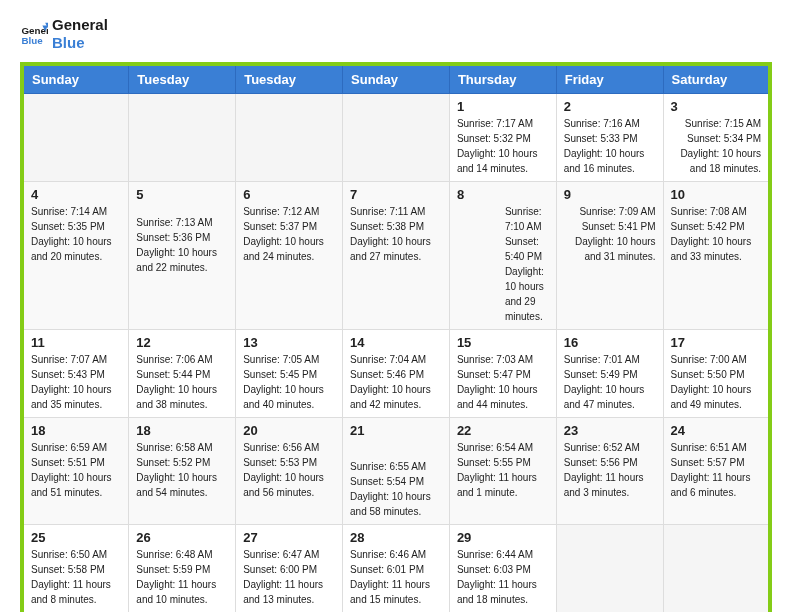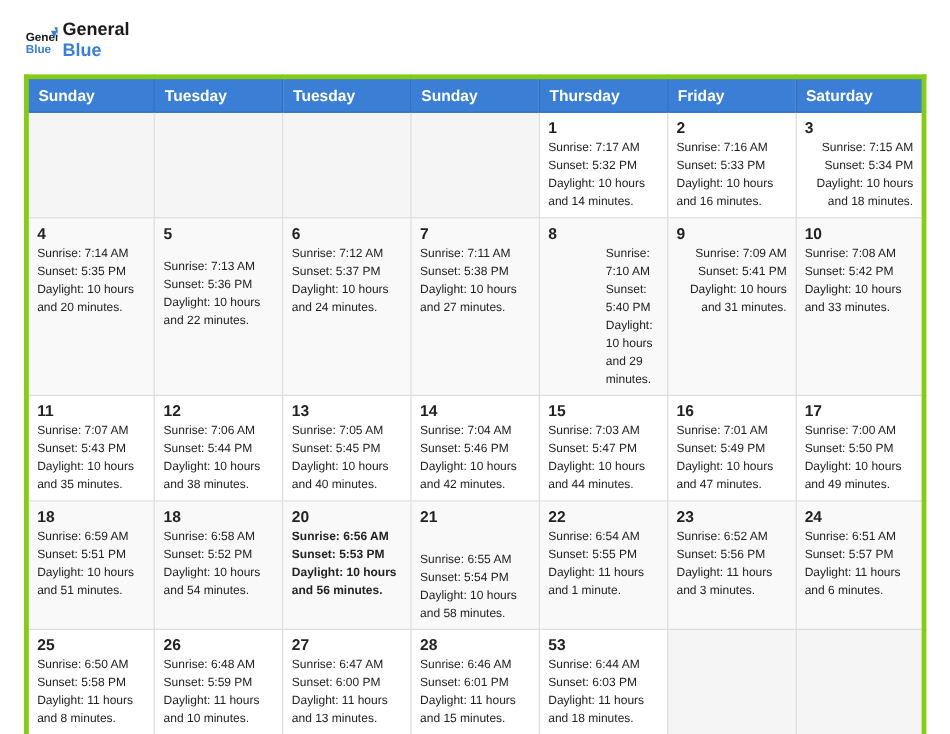--- a/index.html
+++ b/index.html
@@ -249,21 +249,21 @@
         </td>
         <td>
           <span class="day-number">18</span>
           <div class="day-info" style="white-space: pre-line;">Sunrise: 6:58 AM
 Sunset: 5:52 PM
 Daylight: 10 hours
 and 54 minutes.</div>
         </td>
         <td>
           <span class="day-number">20</span>
-          <div class="day-info" style="white-space: pre-line; font-weight: bold;">Sunrise: 6:56 AM
+          <div class="day-info" style="white-space: pre-line;">Sunrise: 6:56 AM
 Sunset: 5:53 PM
 Daylight: 10 hours
 and 56 minutes.</div>
         </td>
         <td>
           <span class="day-number">21</span>
           <div class="day-info" style="white-space: pre-line; margin-top: 21px;">Sunrise: 6:55 AM
 Sunset: 5:54 PM
 Daylight: 10 hours
 and 58 minutes.</div>
@@ -313,21 +313,21 @@
 and 13 minutes.</div>
         </td>
         <td>
           <span class="day-number">28</span>
           <div class="day-info" style="white-space: pre-line;">Sunrise: 6:46 AM
 Sunset: 6:01 PM
 Daylight: 11 hours
 and 15 minutes.</div>
         </td>
         <td>
-          <span class="day-number">53</span>
+          <span class="day-number">29</span>
           <div class="day-info" style="white-space: pre-line;">Sunrise: 6:44 AM
 Sunset: 6:03 PM
 Daylight: 11 hours
 and 18 minutes.</div>
         </td>
         <td class="empty-cell"></td>
         <td class="empty-cell"></td>
       </tr>
     </tbody>
 </table>

